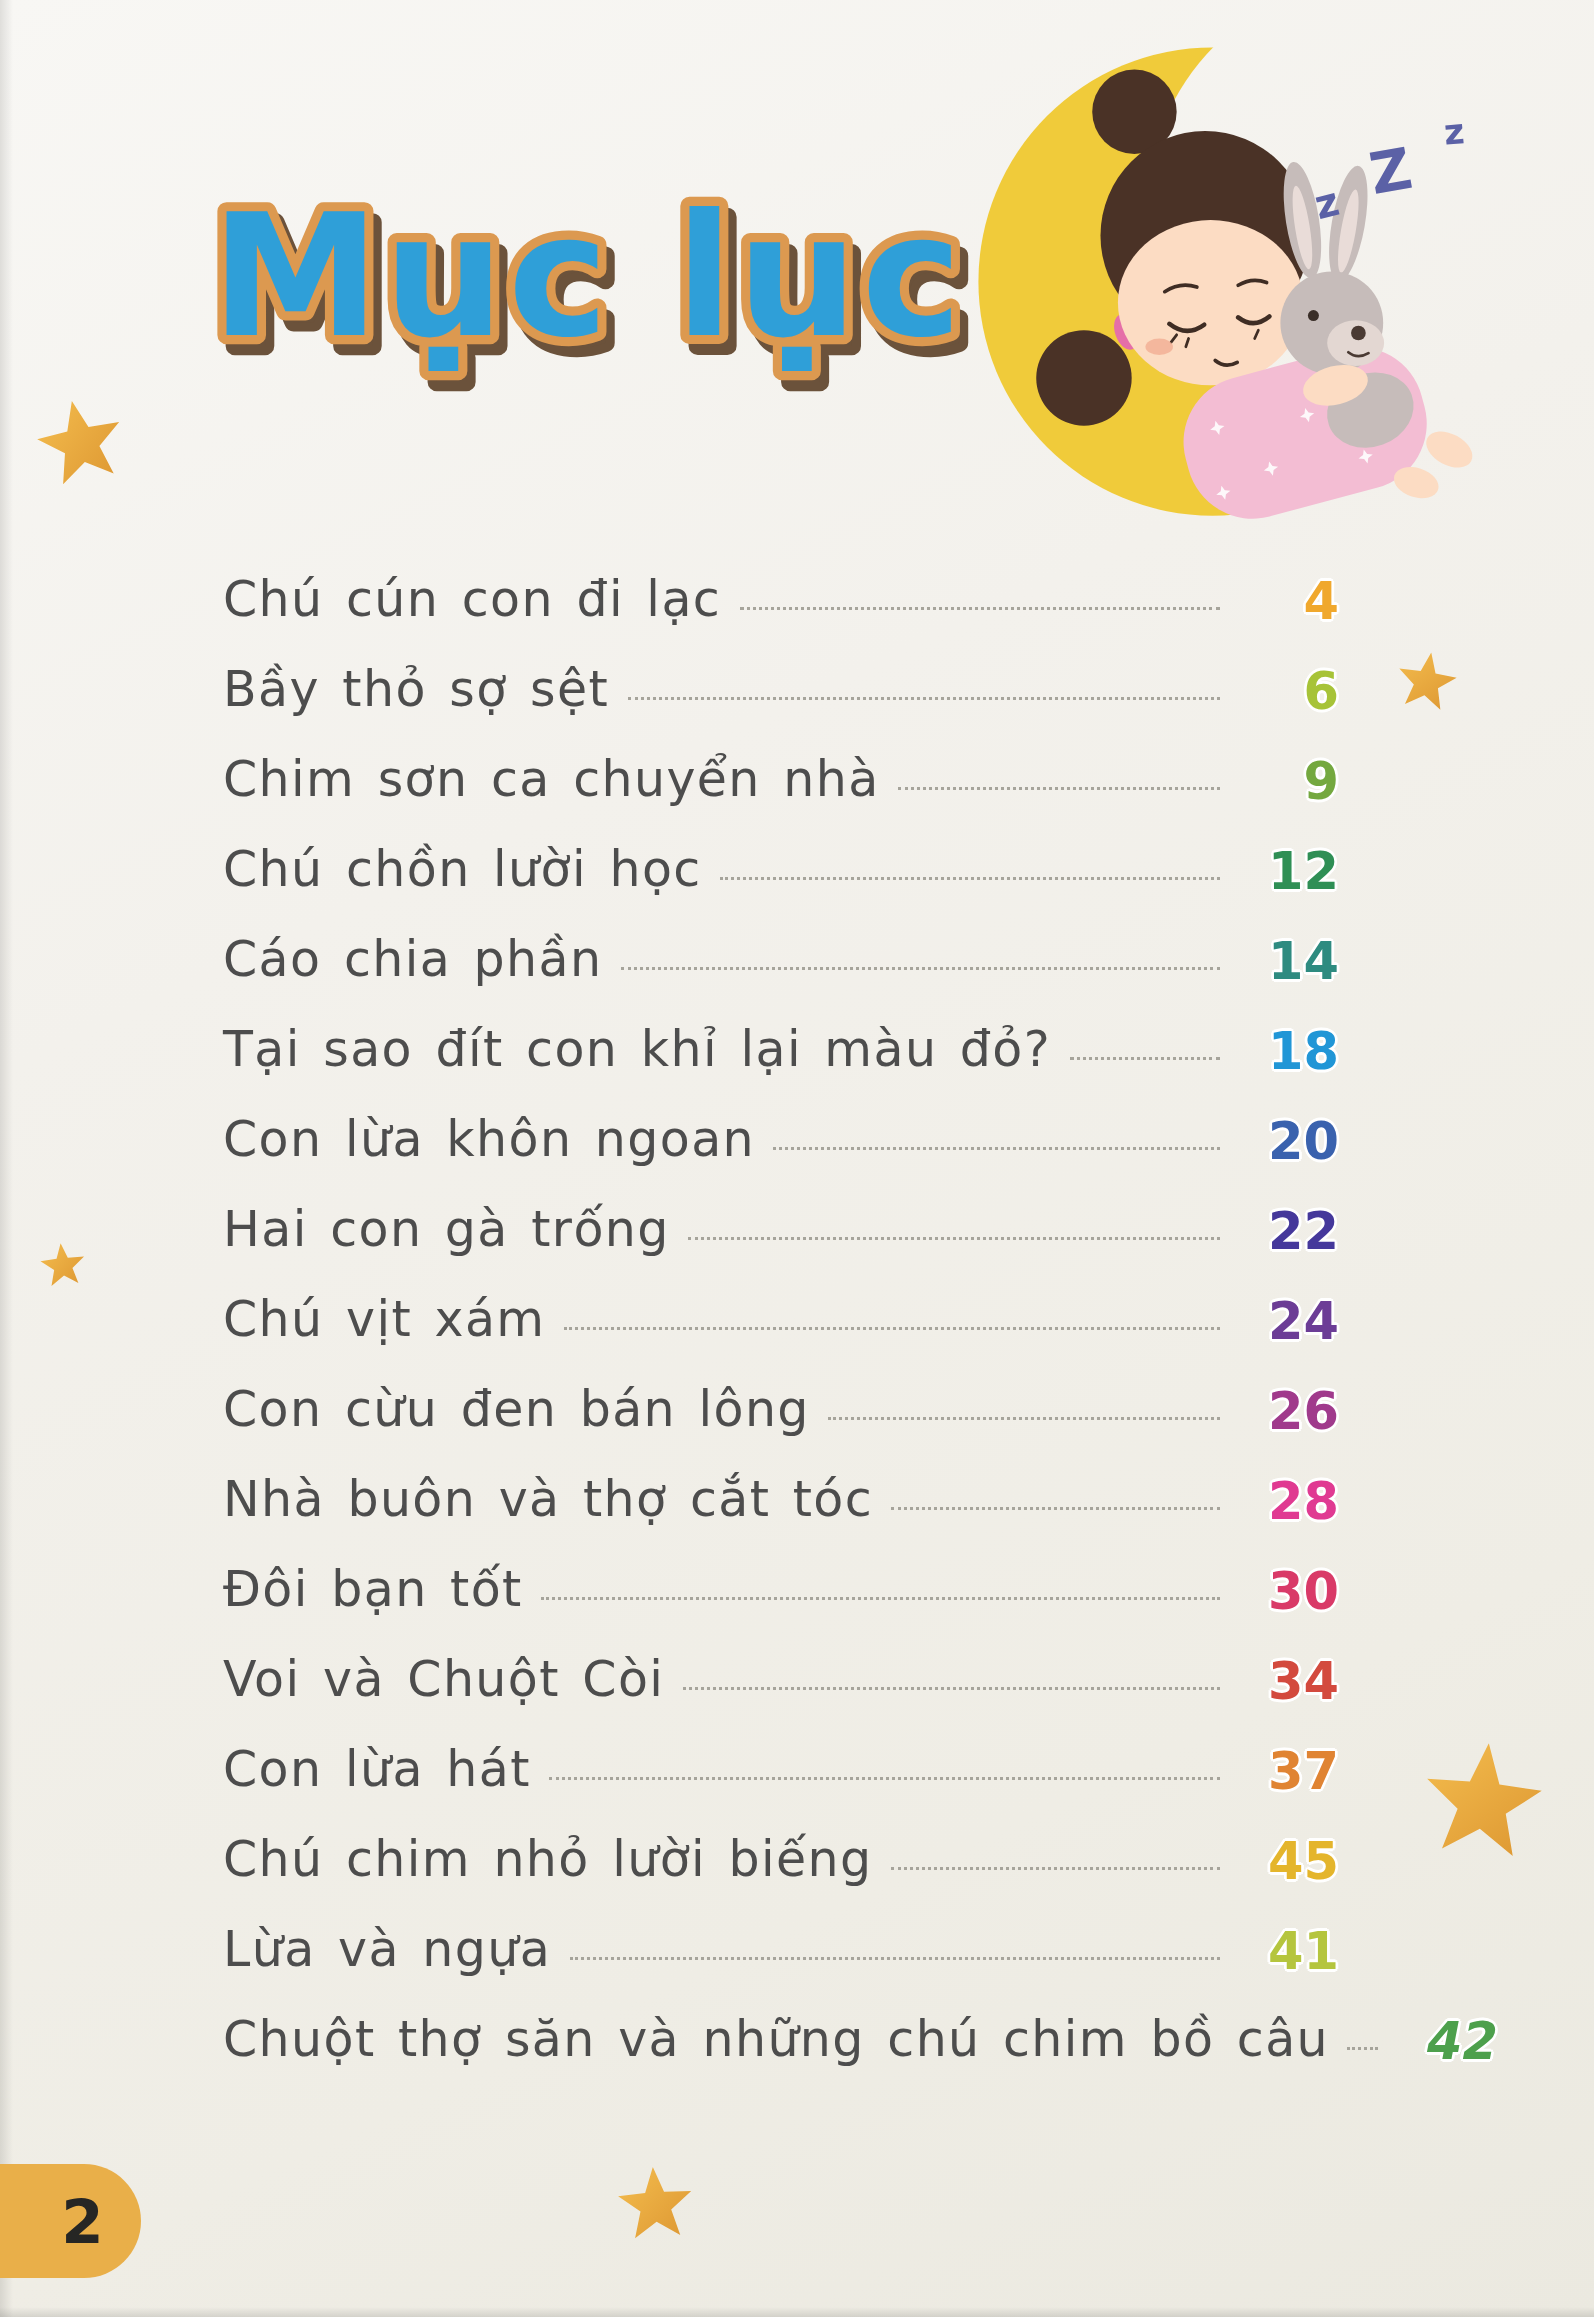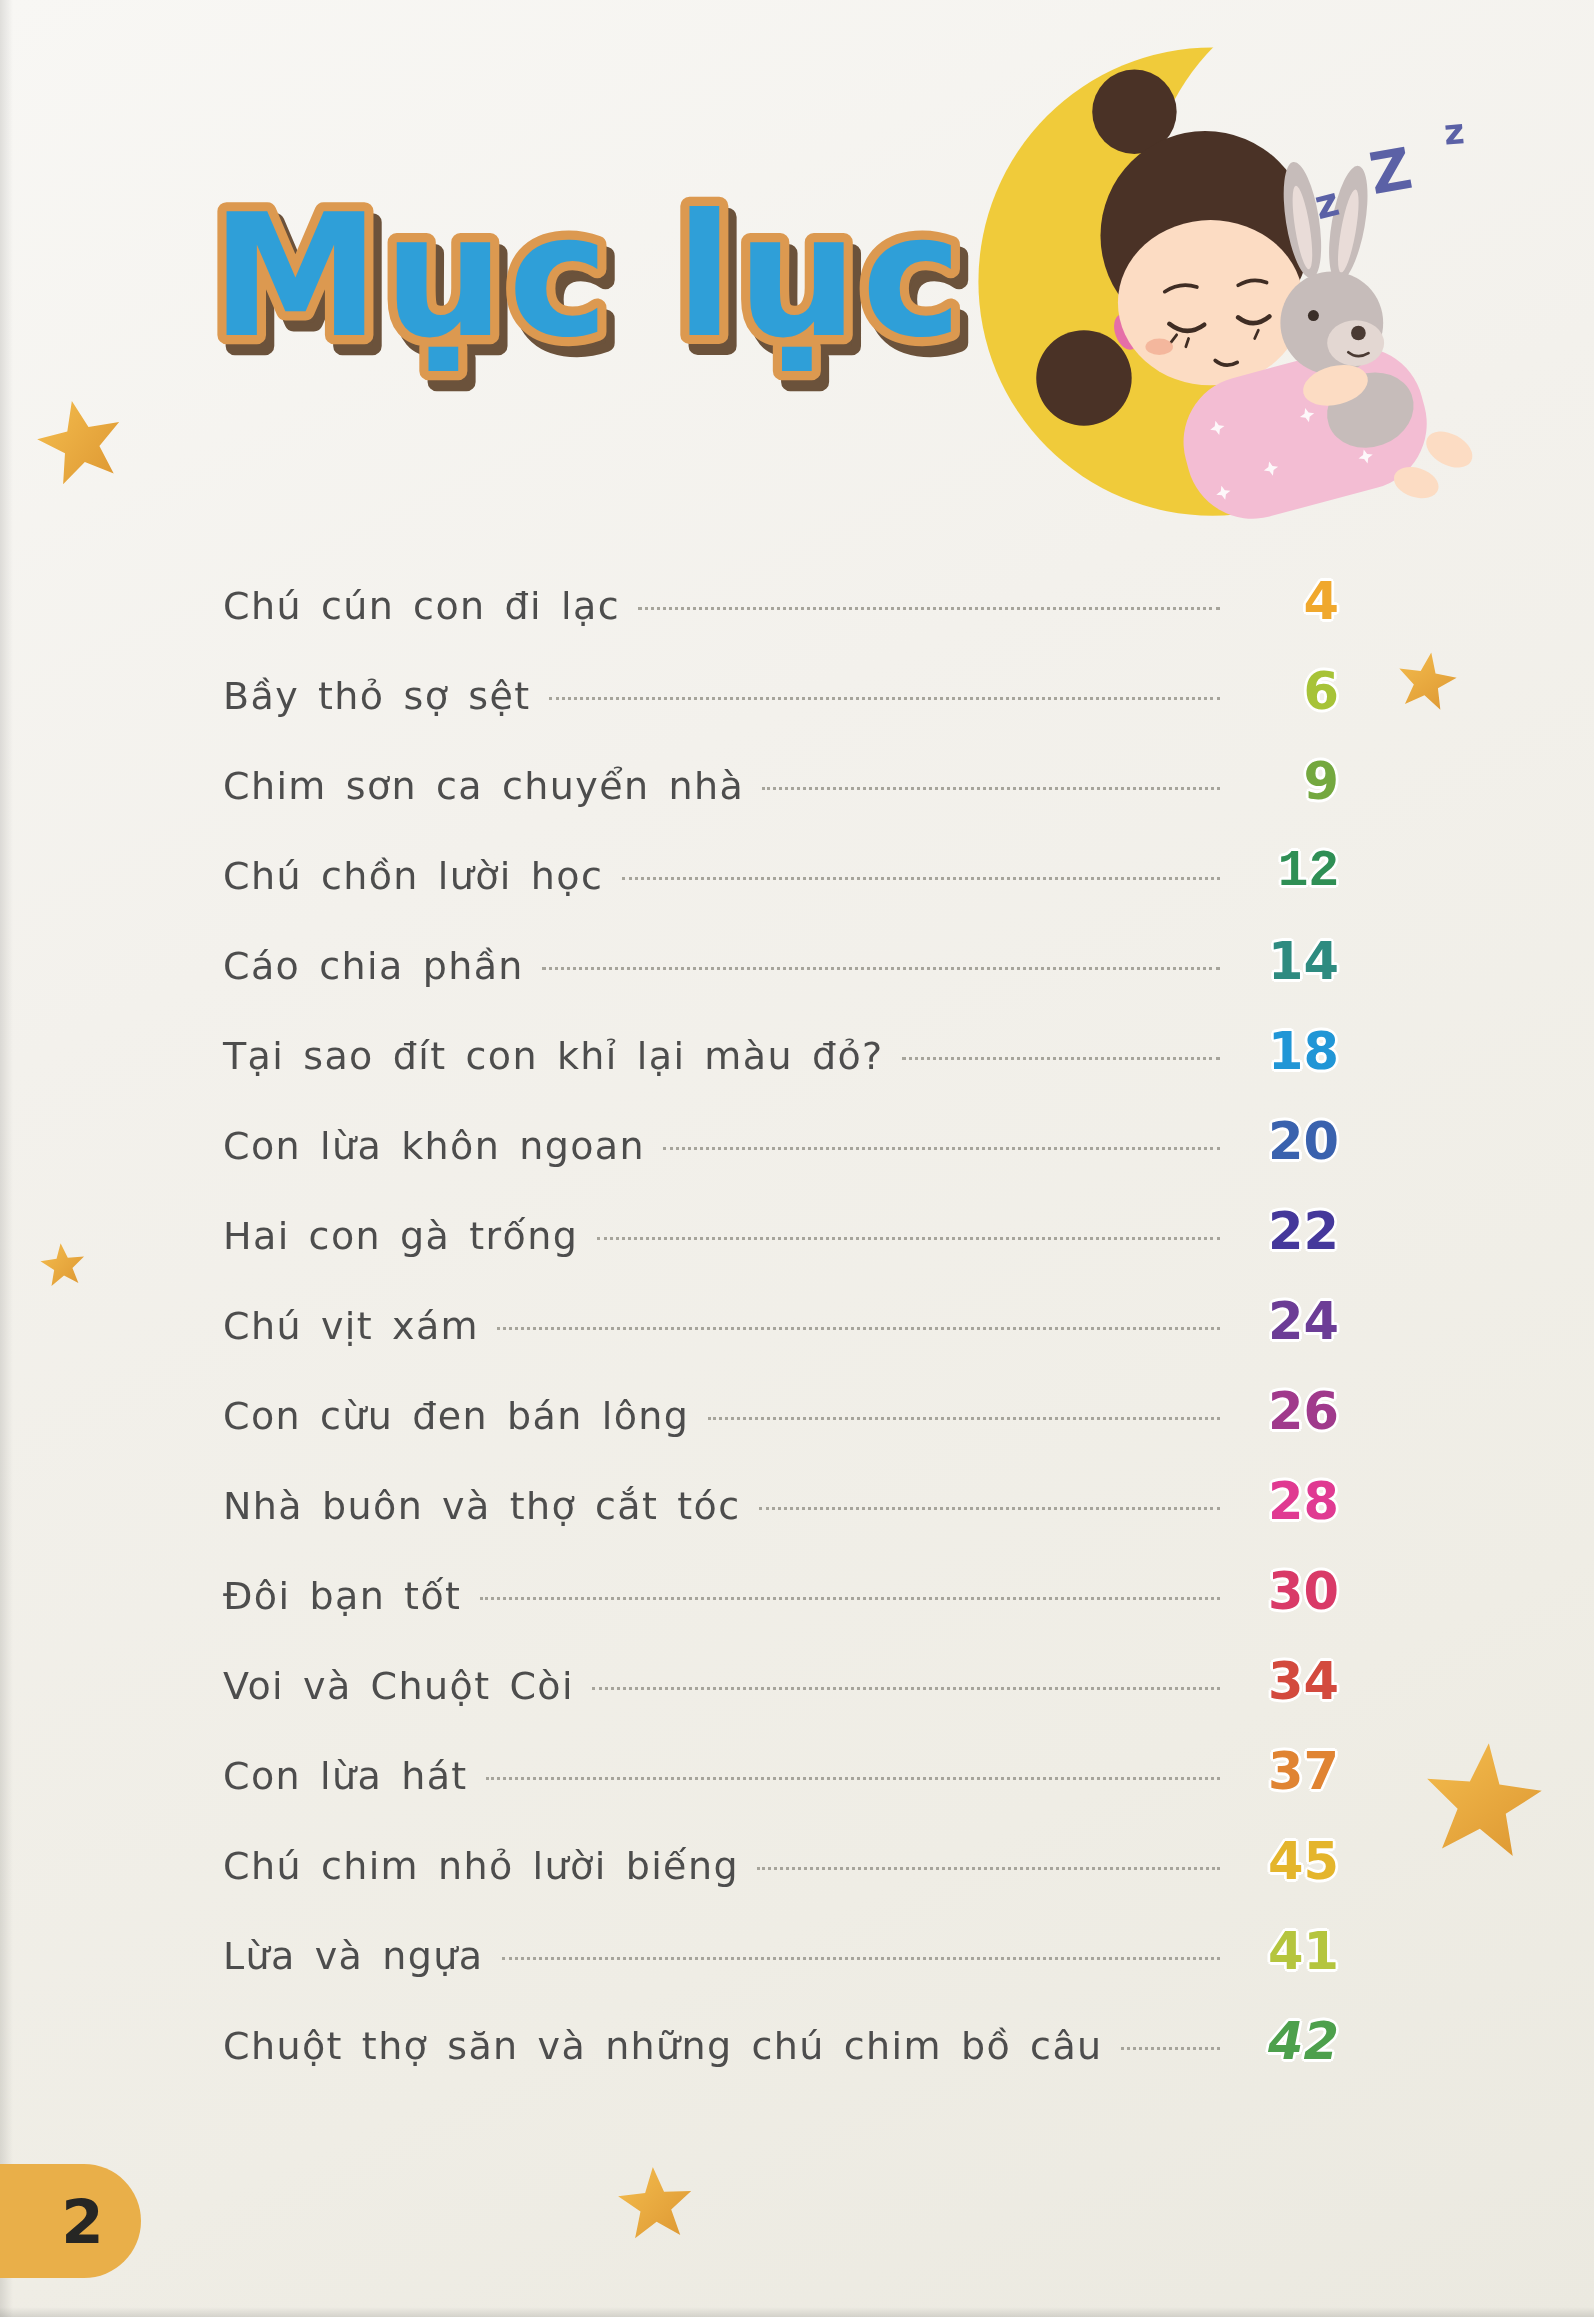--- a/index.html
+++ b/index.html
@@ -38,21 +38,21 @@
   .star-1{left:37px;  top:400px;  width:88px; transform:rotate(-12deg);}
   .star-2{left:1396px;top:652px;  width:61px; transform:rotate(9deg);}
   .star-3{left:40px;  top:1243px; width:46px; transform:rotate(-6deg);}
   .star-4{left:1422px;top:1743px; width:121px;transform:rotate(6deg);}
   .star-5{left:617px; top:2167px; width:77px; transform:rotate(-4deg);}
 
   
   .toc{position:absolute;left:223px;top:551px;width:1116px;}
   .toc-row{display:flex;align-items:flex-end;height:90px;padding-bottom:11px;box-sizing:border-box;}
   .toc-title{
-    font-size:38px;color:#4d4d4d;letter-spacing:1.4px;word-spacing:5.5px;
+    font-size:49px;color:#4d4d4d;letter-spacing:1.4px;word-spacing:5.5px;
     line-height:1.25;white-space:nowrap;flex:0 0 auto;
   }
   .toc-dots{
     flex:1 1 auto;min-width:31px;height:0;
     border-bottom:3.7px dotted #a6a49b;
     align-self:flex-end;margin:0 16.5px 20px 18.4px;
   }
   .toc-page{
     flex:0 0 auto;min-width:103px;text-align:right;
     font-size:51px;font-weight:bold;line-height:1.1;
@@ -182,21 +182,21 @@
         <span class="toc-page" style="color: rgb(167, 195, 56);">6</span>
       </div>
       <div class="toc-row">
         <span class="toc-title">Chim sơn ca chuyển nhà</span>
         <span class="toc-dots"></span>
         <span class="toc-page" style="color: rgb(116, 168, 63);">9</span>
       </div>
       <div class="toc-row">
         <span class="toc-title">Chú chồn lười học</span>
         <span class="toc-dots"></span>
-        <span class="toc-page" style="color: rgb(47, 143, 85); font-family: Liberation Mono, monospace;">12</span>
+        <span class="toc-page" style="color: rgb(47, 143, 85);">12</span>
       </div>
       <div class="toc-row">
         <span class="toc-title">Cáo chia phần</span>
         <span class="toc-dots"></span>
         <span class="toc-page" style="color: rgb(46, 139, 128);">14</span>
       </div>
       <div class="toc-row">
         <span class="toc-title">Tại sao đít con khỉ lại màu đỏ?</span>
         <span class="toc-dots"></span>
         <span class="toc-page" style="color: rgb(33, 150, 214);">18</span>

